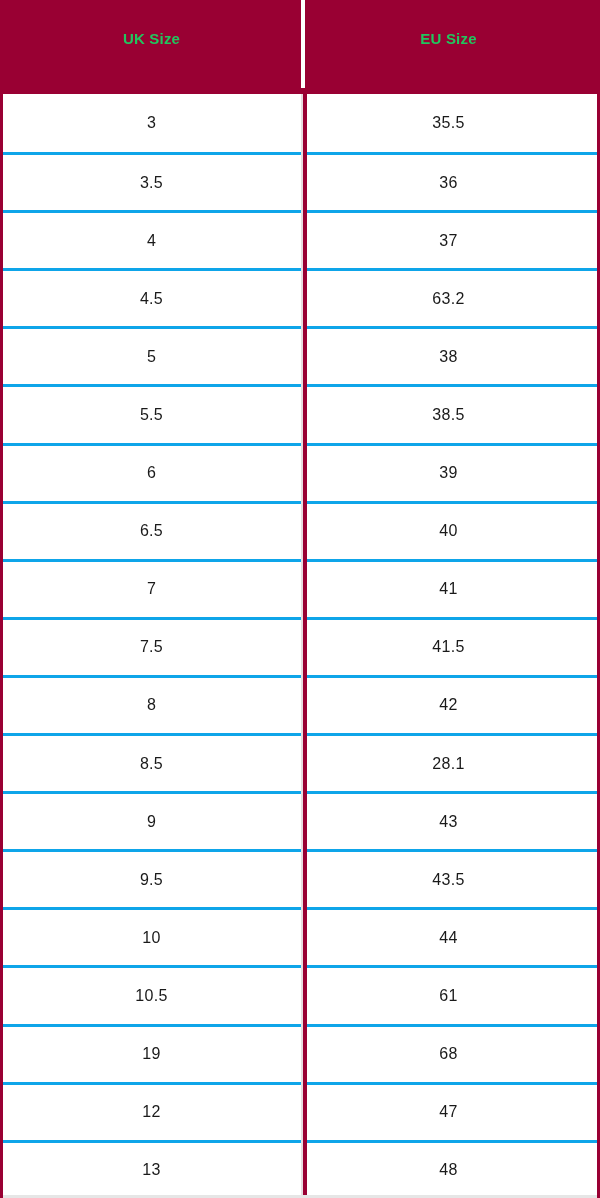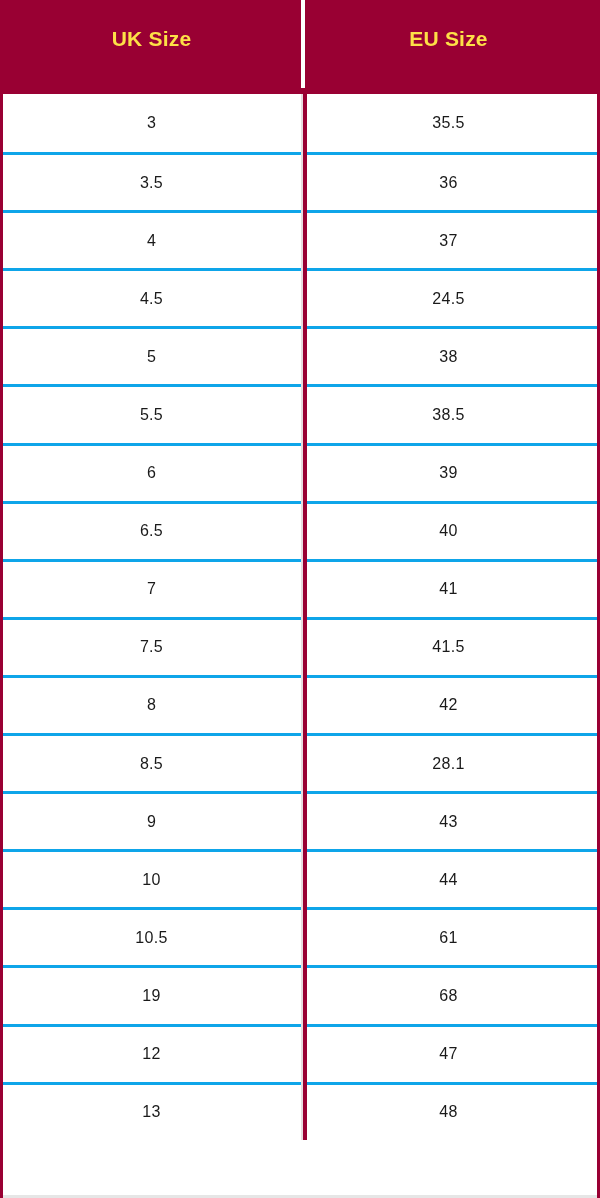--- a/index.html
+++ b/index.html
@@ -33,22 +33,22 @@
     height: 94px;
     background: #990033;
     box-sizing: border-box;
   }
   .th {
     flex: 0 0 50%;
     box-sizing: border-box;
     display: flex;
     align-items: center;
     justify-content: center;
-    color: #fde047;
-    font-size: 21px;
+    color: #22c55e;
+    font-size: 15px;
     font-weight: 600;
     letter-spacing: 0.2px;
     line-height: 1;
     padding-bottom: 18px;
     user-select: none;
   }
   
   .header-divider {
     position: absolute;
     left: 298px;
@@ -142,21 +142,21 @@
       <div class="row">
         <div class="td">3.5</div>
         <div class="td">36</div>
       </div>
       <div class="row">
         <div class="td">4</div>
         <div class="td">37</div>
       </div>
       <div class="row">
         <div class="td">4.5</div>
-        <div class="td">24.5</div>
+        <div class="td">63.2</div>
       </div>
       <div class="row">
         <div class="td">5</div>
         <div class="td">38</div>
       </div>
       <div class="row">
         <div class="td">5.5</div>
         <div class="td">38.5</div>
       </div>
       <div class="row">
@@ -179,20 +179,24 @@
         <div class="td">8</div>
         <div class="td">42</div>
       </div>
       <div class="row">
         <div class="td">8.5</div>
         <div class="td">28.1</div>
       </div>
       <div class="row">
         <div class="td">9</div>
         <div class="td">43</div>
+      </div>
+      <div class="row">
+        <div class="td">9.5</div>
+        <div class="td">43.5</div>
       </div>
       <div class="row">
         <div class="td">10</div>
         <div class="td">44</div>
       </div>
       <div class="row">
         <div class="td">10.5</div>
         <div class="td">61</div>
       </div>
       <div class="row">

